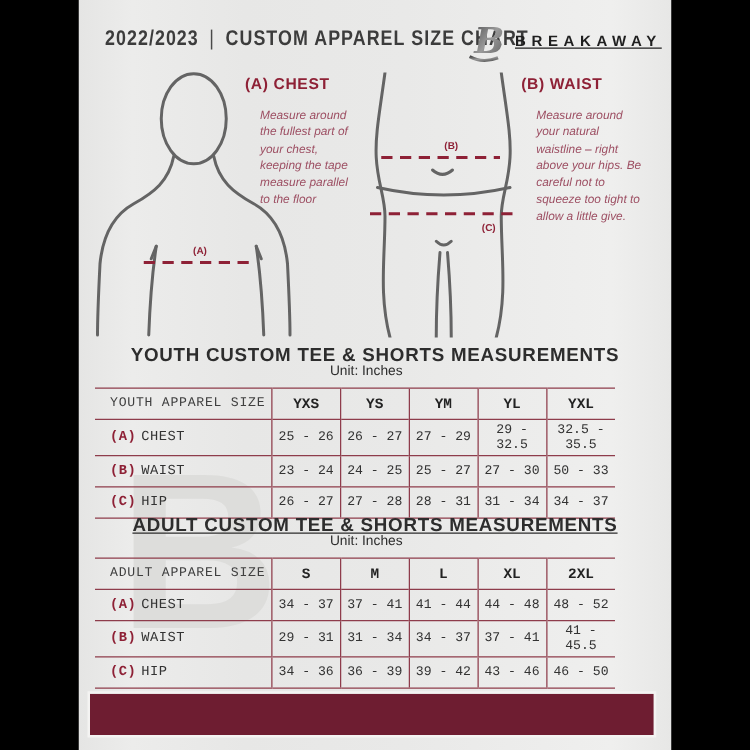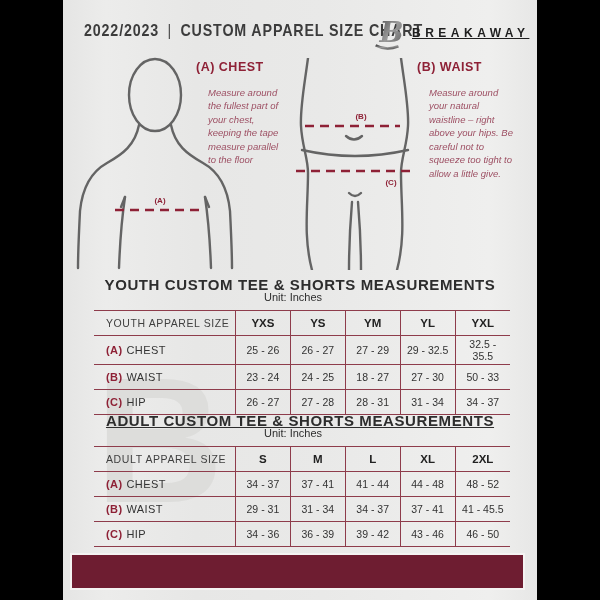--- a/index.html
+++ b/index.html
@@ -19,22 +19,22 @@
   .fig{position:absolute;}
   .guide-block{position:absolute;z-index:2;}
   .guide-head{font-size:12.5px;font-weight:bold;letter-spacing:.5px;color:#8e2136;margin:0 0 7px 0;}
   .guide-body{font-size:9.5px;font-style:italic;line-height:1.42;color:#9d4f63;margin:12px;white-space:pre-line;}
   
   .sec-title{position:absolute;left:0;width:474px;text-align:center;font-size:15px;
              font-weight:bold;letter-spacing:.6px;color:#2d2d2d;z-index:2;}
   .sec-unit{position:absolute;left:0;width:460px;text-align:center;font-size:11px;
             color:#2d2d2d;z-index:2;}
   
-  .size-table{position:absolute;left:31px;width:416px;border-collapse:collapse;
-              table-layout:fixed;z-index:2;}
+  .size-table{position:absolute;left:13px;width:416px;border-collapse:collapse;
+              table-layout:fixed;z-index:2;font-family:Liberation Mono, monospace;}
   .size-table td{border-top:1.5px solid #8e3c4b;height:20px;padding:2px 4px;vertical-align:middle;}
   .size-table tr:last-child td{border-bottom:1.5px solid #8e3c4b;}
   .size-table td + td{border-left:1.5px solid #8e3c4b;}
   .cell-rowhead{font-size:10.5px;letter-spacing:.6px;color:#3f3f3f;padding-left:12px !important;}
   .cell-size{font-size:11.5px;font-weight:bold;text-align:center;color:#222;}
   .cell-label{font-size:11px;color:#333;padding-left:12px !important;letter-spacing:.4px;}
   .cell-label .pfx{color:#8e2136;font-weight:bold;margin-right:4px;}
   .cell-val{font-size:10.5px;text-align:center;color:#333;}
   
   .watermark{position:absolute;left:32px;top:352px;font-size:178px;font-weight:bold;
@@ -135,21 +135,21 @@
         <td class="cell-val">25 - 26</td>
         <td class="cell-val">26 - 27</td>
         <td class="cell-val">27 - 29</td>
         <td class="cell-val">29 - 32.5</td>
         <td class="cell-val">32.5 - 35.5</td>
       </tr>
       <tr>
         <td class="cell-label"><span class="pfx">(B)</span><span>WAIST</span></td>
         <td class="cell-val">23 - 24</td>
         <td class="cell-val">24 - 25</td>
-        <td class="cell-val">18 - 27</td>
+        <td class="cell-val">25 - 27</td>
         <td class="cell-val">27 - 30</td>
         <td class="cell-val">50 - 33</td>
       </tr>
       <tr>
         <td class="cell-label"><span class="pfx">(C)</span><span>HIP</span></td>
         <td class="cell-val">26 - 27</td>
         <td class="cell-val">27 - 28</td>
         <td class="cell-val">28 - 31</td>
         <td class="cell-val">31 - 34</td>
         <td class="cell-val">34 - 37</td>

